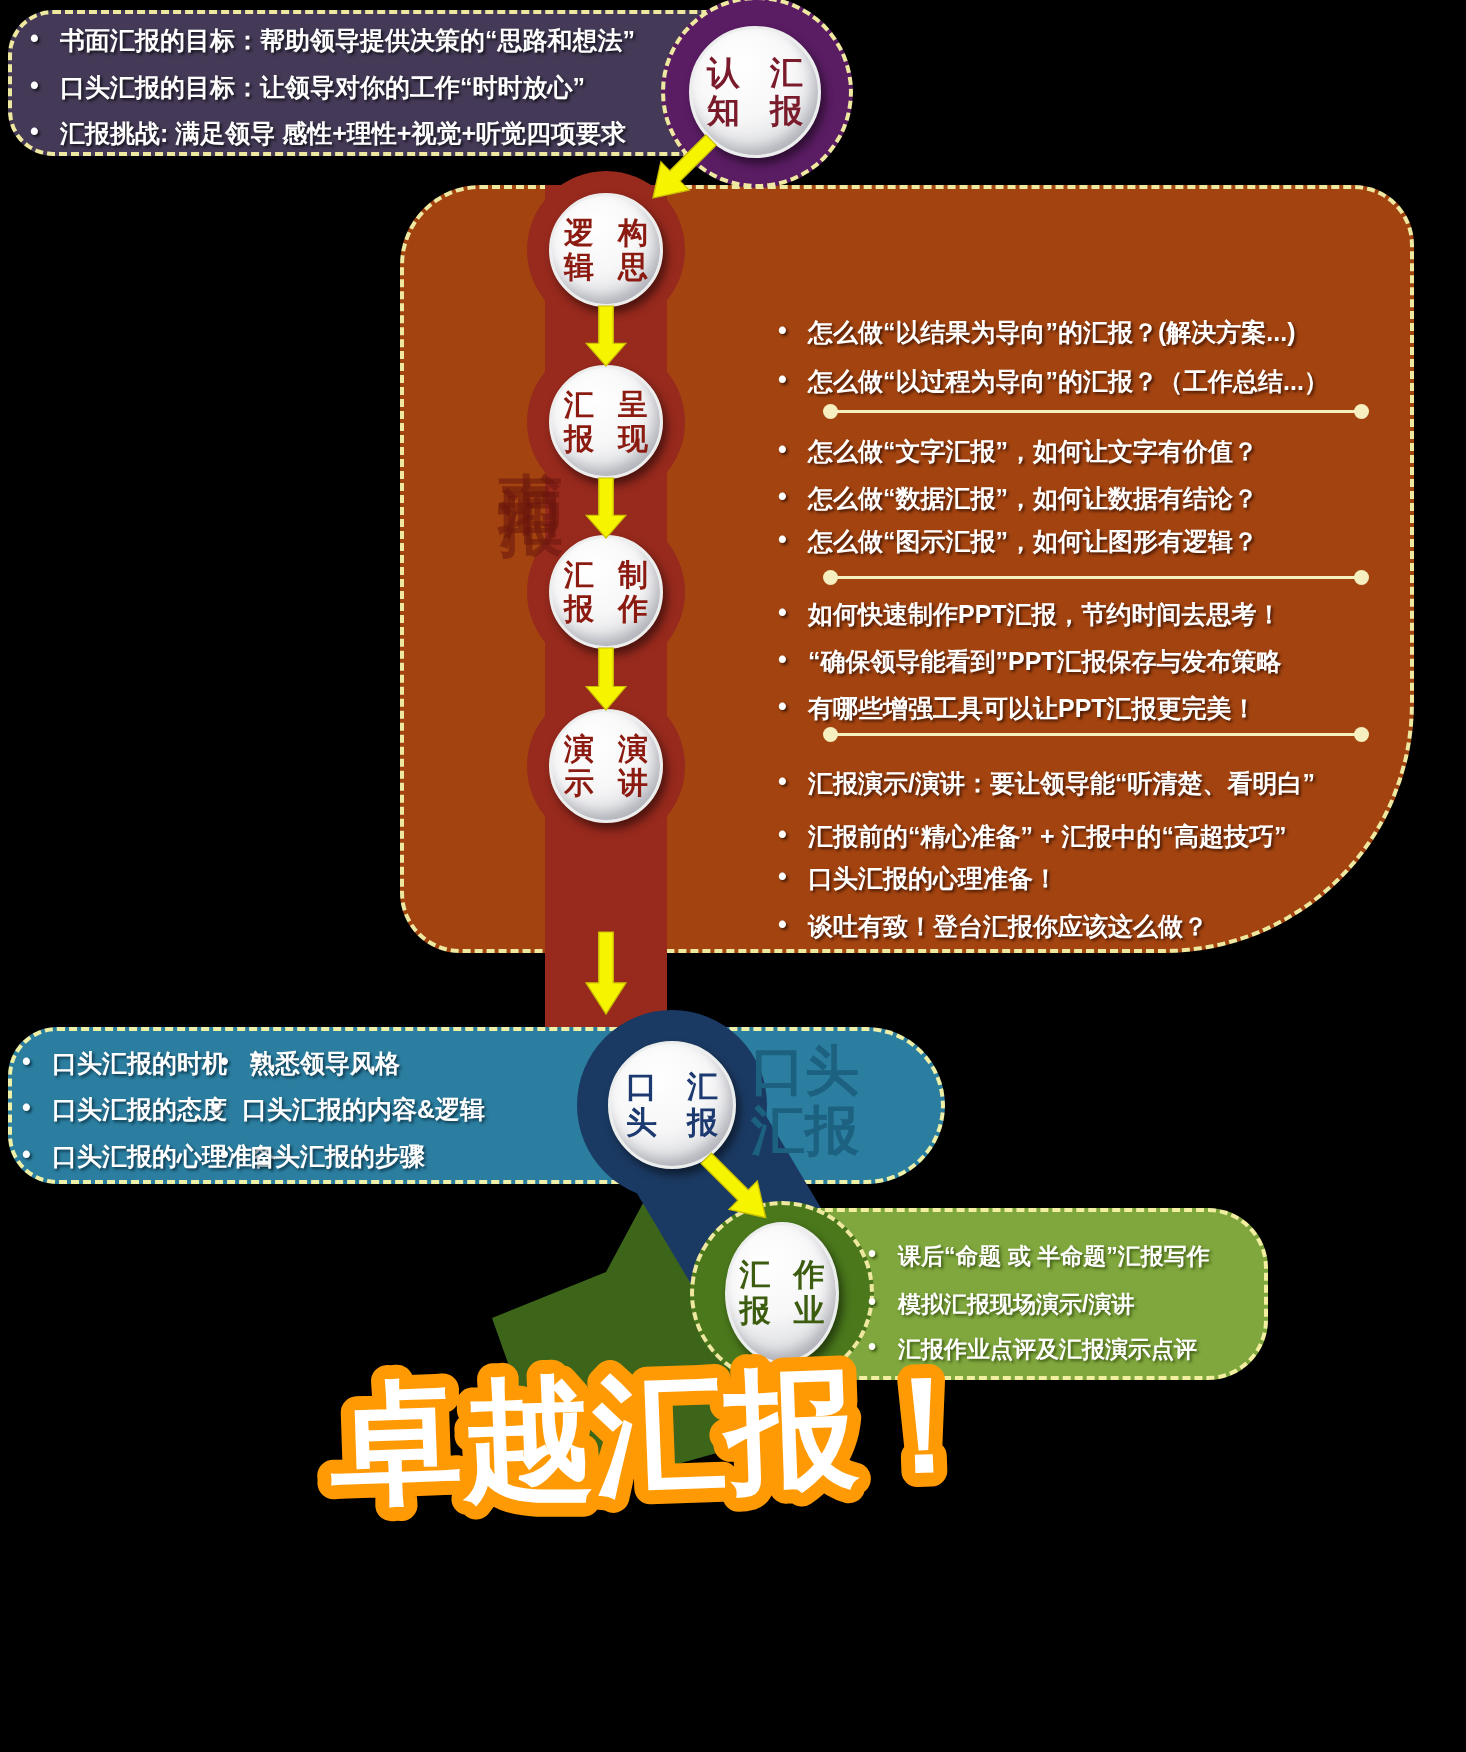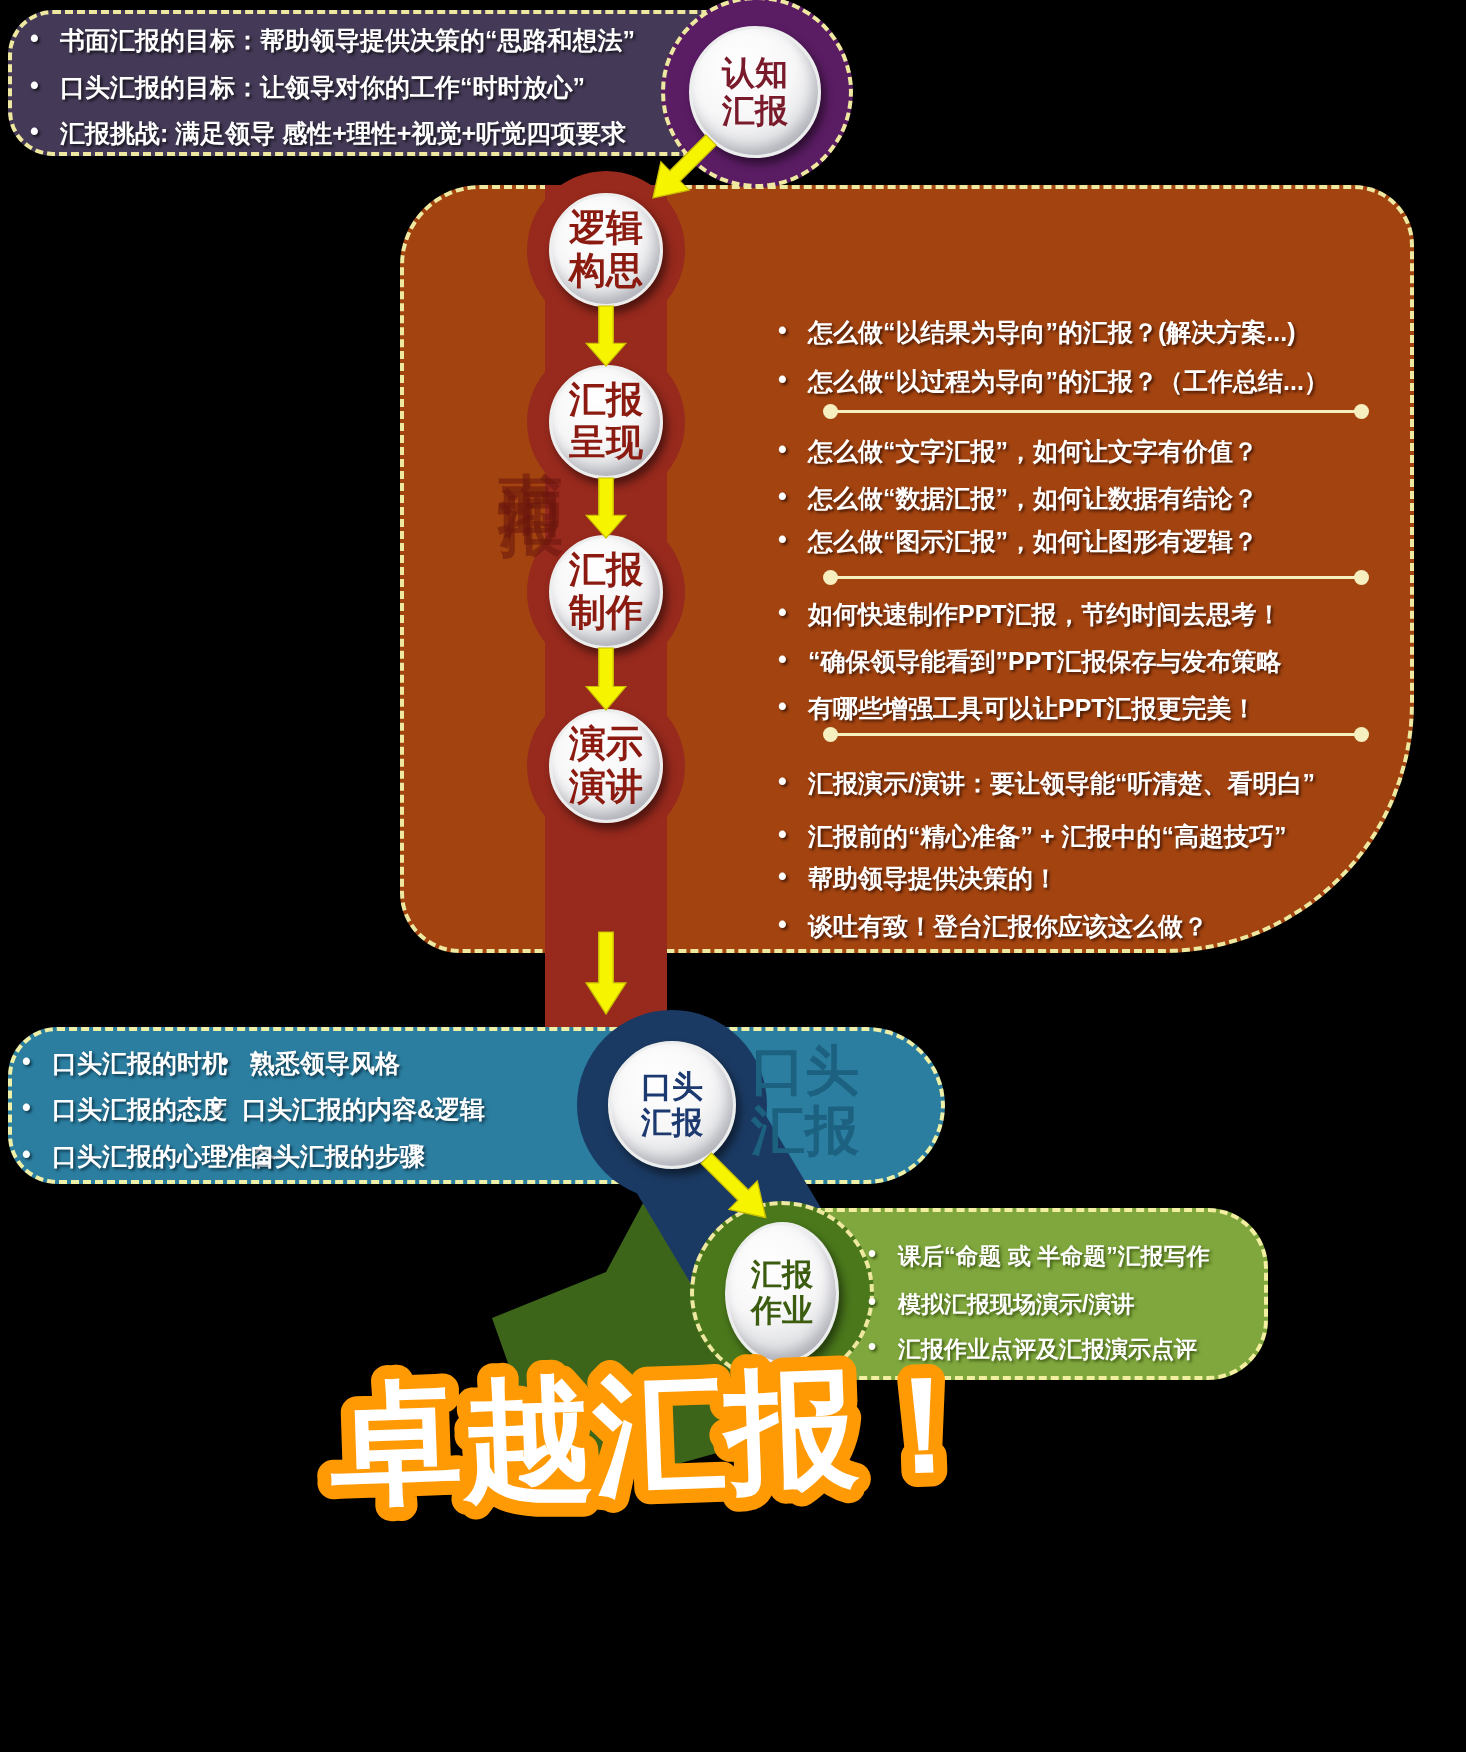--- a/index.html
+++ b/index.html
@@ -22,26 +22,26 @@
   .cog-blob{position:absolute;left:661px;top:-4px;width:192px;height:192px;border-radius:50%;
             background:#5a1c63;border:4px dashed #efe8a0;z-index:3;}
   .band{position:absolute;left:545px;top:185px;width:122px;height:848px;background:#97291d;z-index:3;}
   .bump{position:absolute;left:527px;width:158px;height:158px;border-radius:50%;background:#97291d;z-index:3;}
   .oral-ring{position:absolute;left:577px;top:1010px;width:190px;height:190px;border-radius:50%;
              background:#1b3a63;z-index:12;}
   .hw-blob{position:absolute;left:690px;top:1201px;width:184px;height:184px;border-radius:50%;
            background:#4a781b;border:4px dashed #efe8a0;z-index:14;}
 
   
-  .node{position:absolute;border-radius:50%;display:flex;flex-direction:column;align-items:center;
+  .node{position:absolute;border-radius:50%;display:flex;flex-direction:row;align-items:center;
         justify-content:center;font-weight:bold;line-height:1.15;text-align:center;
         background:radial-gradient(circle at 38% 28%,#ffffff 0%,#f7f7f8 45%,#e2e3e5 70%,#c3c5c9 100%);
         border:3px solid #eceded;
         box-shadow:inset -5px -8px 12px rgba(110,110,125,.35), 4px 6px 9px rgba(0,0,0,.5);z-index:6;}
-  .red-node{left:549px;width:114px;height:114px;color:#8b1a10;font-size:37px;justify-content:center;}
+  .red-node{left:549px;width:114px;height:114px;color:#8b1a10;font-size:30px;justify-content:center;}
   .cog-node{left:689px;top:26px;width:132px;height:132px;color:#7a1b2c;font-size:33px;}
   .oral-node{left:608px;top:1041px;width:128px;height:128px;color:#1c3a70;font-size:31px;z-index:15;}
   .hw-node{left:725px;top:1222px;width:114px;height:142px;color:#3c5c10;font-size:31px;z-index:15;}
 
   
   .written-watermark{position:absolute;left:488px;top:420px;writing-mode:vertical-rl;
         font-size:64px;font-weight:bold;color:rgba(105,22,12,.55);letter-spacing:8px;z-index:4;}
   .oral-watermark{position:absolute;left:735px;top:1040px;width:140px;text-align:center;
         font-size:54px;font-weight:bold;color:#1c6180;line-height:1.12;z-index:13;}
 
@@ -122,21 +122,21 @@
   <div class="bullet rb" style="top:525px">怎么做“图示汇报”，如何让图形有逻辑？</div>
   <div class="divider" style="top:576px"></div>
 
   <div class="bullet rb" style="top:598px">如何快速制作PPT汇报，节约时间去思考！</div>
   <div class="bullet rb" style="top:645px">“确保领导能看到”PPT汇报保存与发布策略</div>
   <div class="bullet rb" style="top:692px">有哪些增强工具可以让PPT汇报更完美！</div>
   <div class="divider" style="top:733px"></div>
 
   <div class="bullet rb" style="top:767px">汇报演示/演讲：要让领导能“听清楚、看明白”</div>
   <div class="bullet rb" style="top:820px">汇报前的“精心准备” + 汇报中的“高超技巧”</div>
-  <div class="bullet rb" style="top:862px">帮助领导提供决策的！</div>
+  <div class="bullet rb" style="top:862px">口头汇报的心理准备！</div>
   <div class="bullet rb" style="top:910px">谈吐有致！登台汇报你应该这么做？</div>
 
   <div class="panel teal-box"></div>
   <svg class="layer z12" viewBox="0 0 1466 1752">
     <polygon points="737,1067 865,1282 735,1358 607,1143" fill="#1b3a63"></polygon>
   </svg>
   <div class="oral-ring"></div>
   <div class="bullet tb" style="left:52px;top:1047px">口头汇报的时机</div>
   <div class="bullet tb" style="left:52px;top:1093px">口头汇报的态度</div>
   <div class="bullet tb" style="left:52px;top:1140px">口头汇报的心理准备</div>

